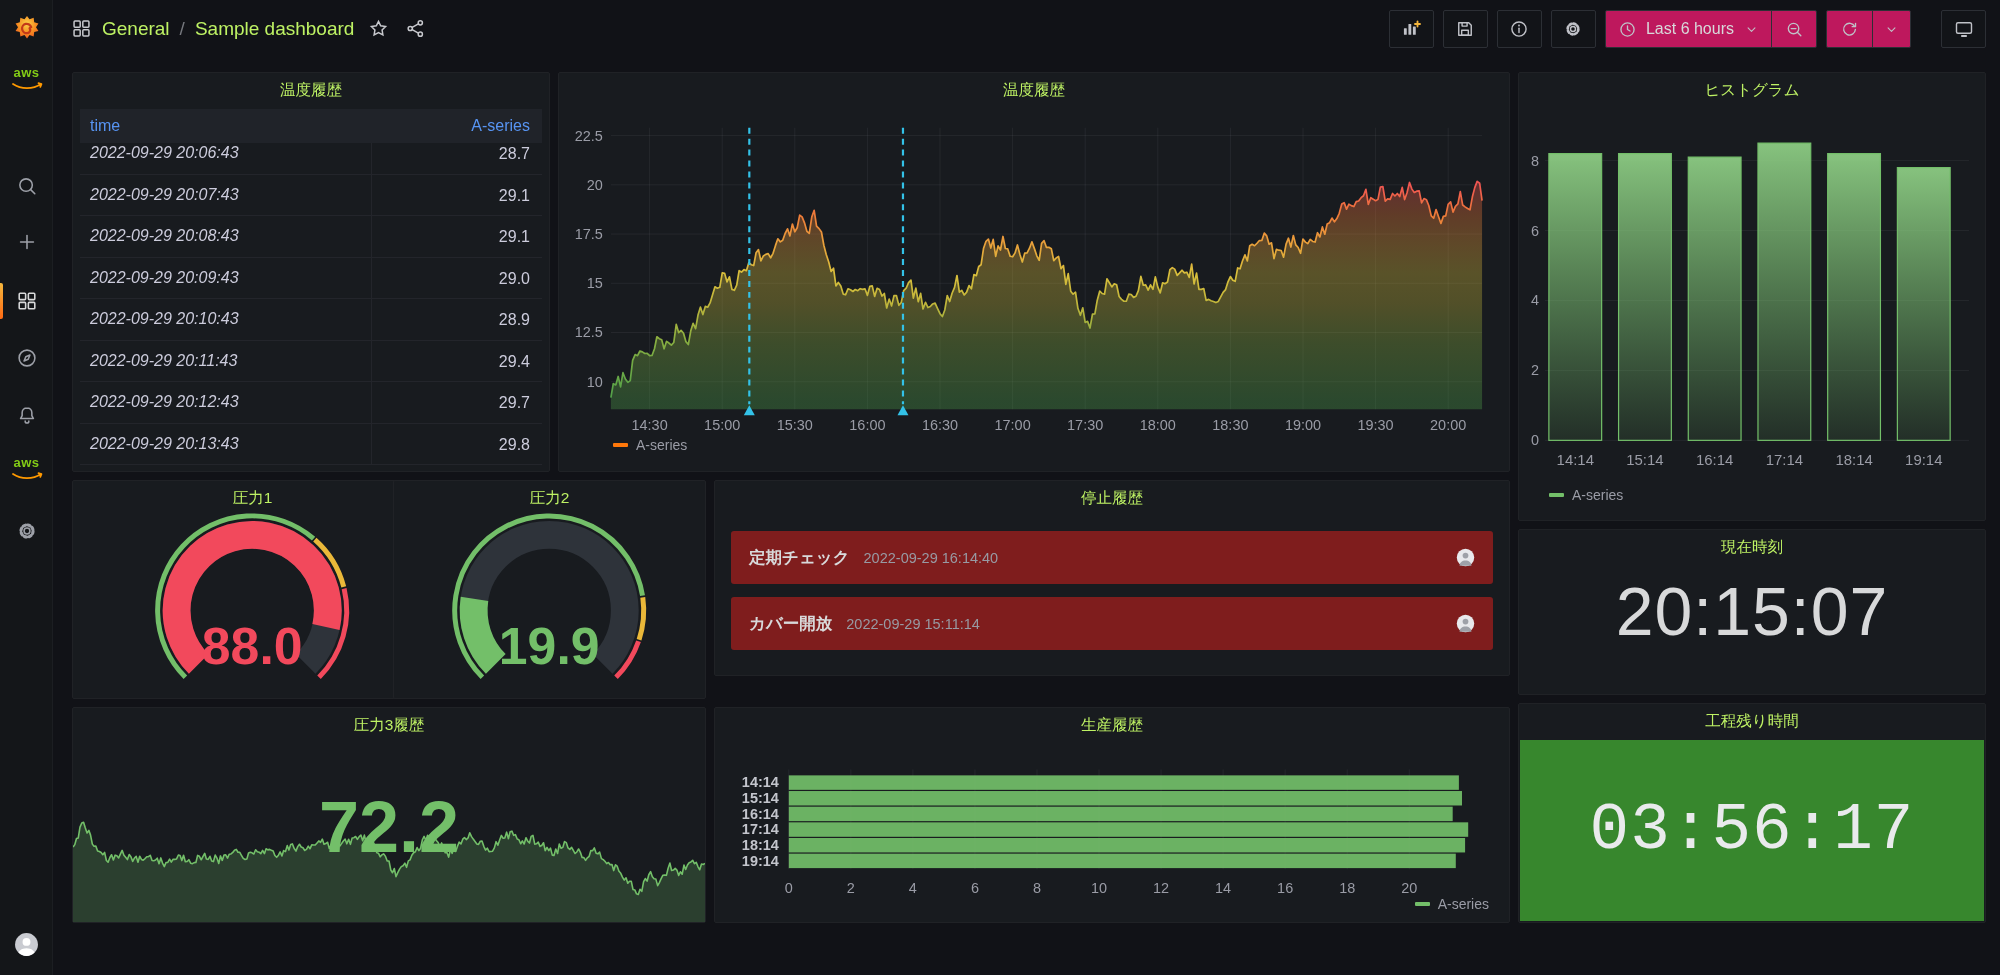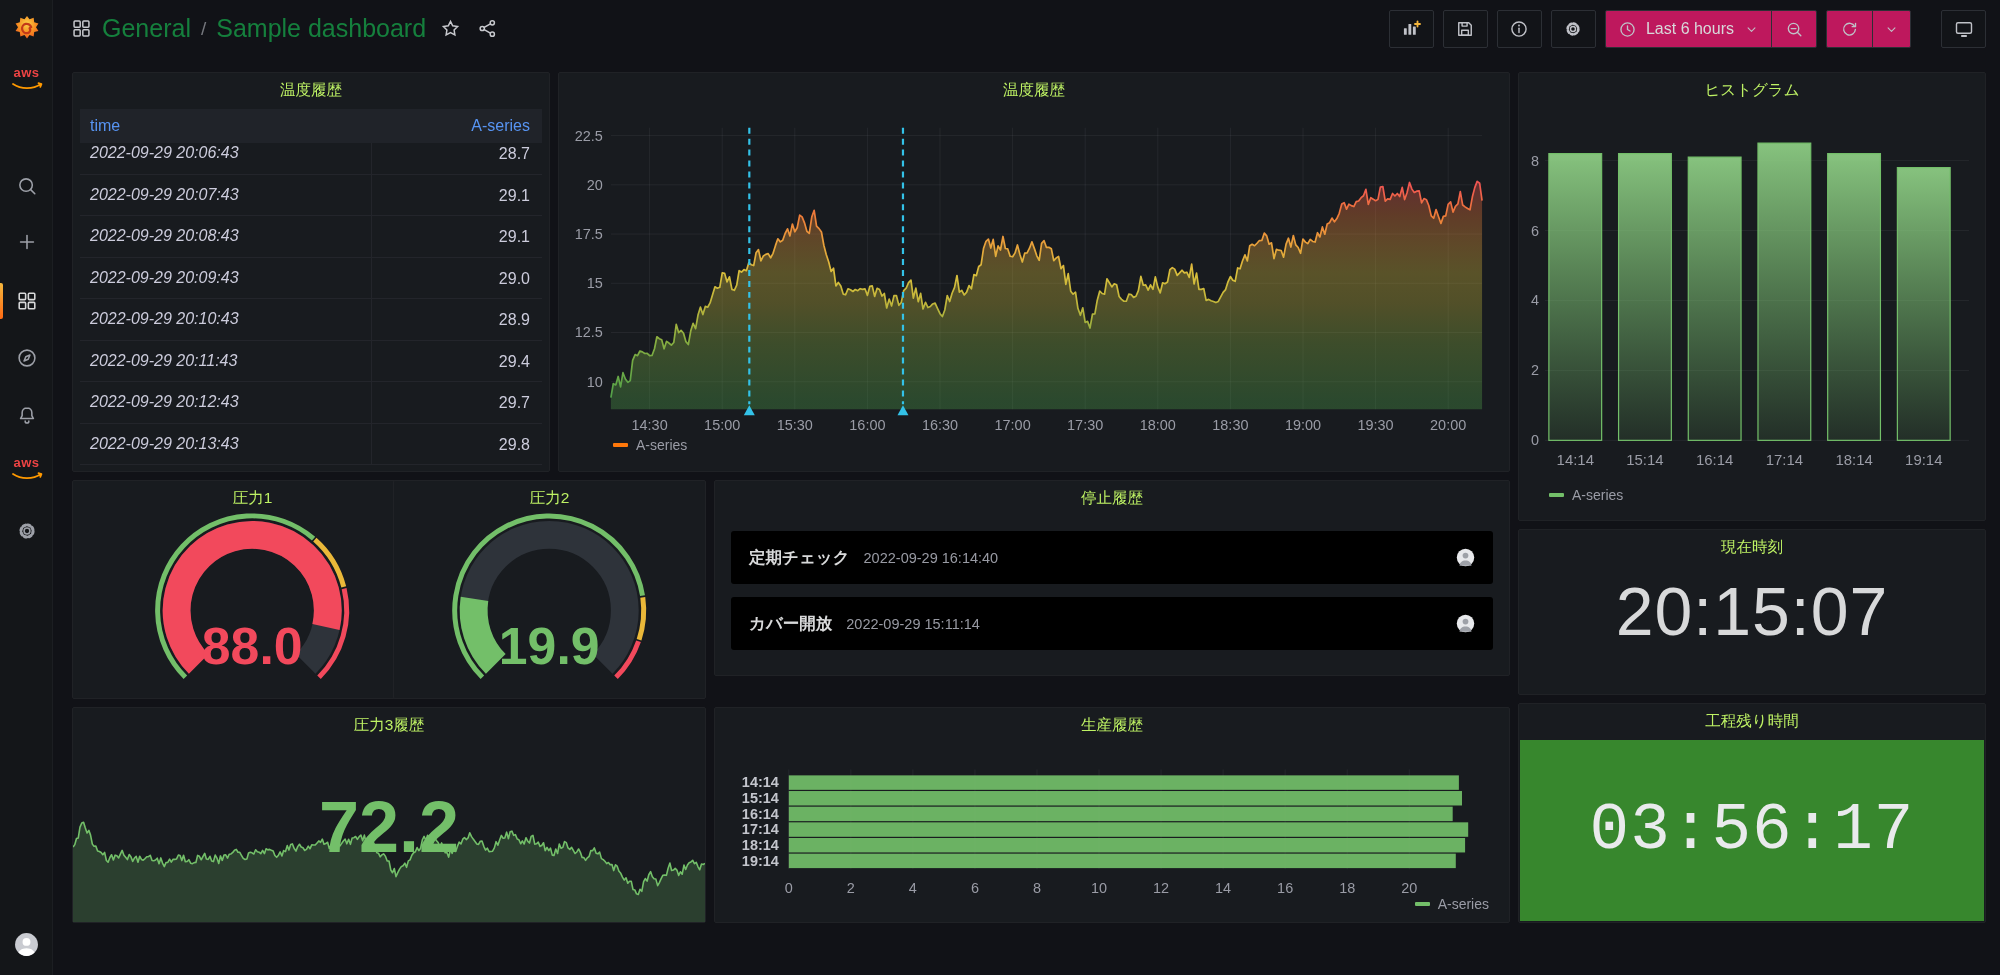--- a/index.html
+++ b/index.html
@@ -5,27 +5,27 @@
   * { margin:0; padding:0; box-sizing:border-box; }
   html,body { background:#0b0c0e; }
   body { font-family:"Liberation Sans", sans-serif; }
   #app { position:relative; width:2000px; height:975px; background:#111217; overflow:hidden; }
 
   
   #sidebar { position:absolute; left:0; top:0; width:53px; height:975px; background:#141619; border-right:1px solid #1c1e22; }
   .side-item { position:absolute; left:0; width:53px; height:50px; display:flex; align-items:center; justify-content:center; cursor:pointer; }
   .side-item svg { width:22px; height:22px; stroke:#9da0a8; fill:none; stroke-width:1.7; stroke-linecap:round; stroke-linejoin:round; }
   .active-bar { position:absolute; left:0; top:7px; width:3px; height:36px; background:linear-gradient(#f5b73d,#ff6a13); border-radius:0 2px 2px 0; }
-  .aws-word { font-size:13px; font-weight:bold; color:#ef4444; letter-spacing:0.5px; line-height:10px; text-align:center; }
+  .aws-word { font-size:13px; font-weight:bold; color:#84cc16; letter-spacing:0.5px; line-height:10px; text-align:center; }
 
   
   #topbar { position:absolute; left:53px; top:0; right:0; height:57px; background:#111217; display:flex; align-items:center; }
   .crumb { display:flex; align-items:center; gap:10px; margin-left:18px; }
   .crumb svg { width:21px; height:21px; stroke:#c8c9ce; fill:none; stroke-width:1.7; stroke-linecap:round; }
-  .crumb-text { font-size:25px; color:#15803d; }
+  .crumb-text { font-size:19px; color:#bef264; }
   .crumb-sep { font-size:19px; color:#75777d; }
   .toolbar { position:absolute; right:14px; top:10px; display:flex; align-items:center; gap:9px; }
   .tb-btn { display:flex; align-items:center; justify-content:center; height:38px; min-width:45px; background:#121418; border:1px solid #2c2f35; border-radius:2px; cursor:pointer; }
   .tb-btn svg { width:20px; height:20px; stroke:#c0c2c8; fill:none; stroke-width:1.7; stroke-linecap:round; stroke-linejoin:round; }
   .tb-group { display:flex; align-items:stretch; background:#be185d; border:1px solid #2c2f35; border-radius:2px; }
   .tb-seg { display:flex; align-items:center; justify-content:center; min-width:45px; height:36px; cursor:pointer; }
   .tb-seg + .tb-seg { border-left:1px solid #2c2f35; }
   .tb-seg svg { width:19px; height:19px; stroke:#c0c2c8; fill:none; stroke-width:1.7; stroke-linecap:round; stroke-linejoin:round; }
   .tp-label { font-size:16px; font-weight:500; color:#d8d9da; margin:0 10px 0 9px; }
   .tb-gap { width:12px; }
@@ -44,21 +44,21 @@
   .tbl-row .c2 { width:37%; padding-right:12px; text-align:right; border-left:1px solid #23252b; line-height:41.5px; height:100%; }
 
   .chart-svg { position:absolute; inset:0; width:100%; height:100%; }
   .legend { position:absolute; display:flex; align-items:center; gap:8px; font-size:14px; color:#9a9ca6; cursor:pointer; }
   .legend .swatch { width:15px; height:4px; border-radius:1px; }
 
   
   .gauge-wrap { position:absolute; left:0; right:0; top:26px; bottom:2px; display:flex; align-items:center; justify-content:center; }
 
   
-  .stop-row { margin:0 16px 13px 16px; height:53px; background:#000000; border-radius:3px; display:flex; align-items:center; padding:0 18px; cursor:pointer; }
+  .stop-row { margin:0 16px 13px 16px; height:53px; background:#7f1d1d; border-radius:3px; display:flex; align-items:center; padding:0 18px; cursor:pointer; }
   .stop-name { font-size:16.5px; font-weight:bold; color:#d8d9da; }
   .stop-time { font-size:14.5px; color:#989aa3; margin-left:14px; }
   .stop-avatar { margin-left:auto; width:19px; height:19px; }
 
   
   .big-time { position:absolute; left:0; right:0; top:42px; text-align:center; font-size:68px; color:#d8d9da; letter-spacing:1px; }
   .count-body { position:absolute; left:1px; right:1px; top:36px; bottom:1px; background:#37872d; display:flex; align-items:center; justify-content:center;font-family:Liberation Mono, monospace; }
   .count-time { font-size:66px; color:#e9eaec; letter-spacing:1px; }
   .stat-value { position:absolute; left:0; right:0; top:78px; text-align:center; font-size:72px; font-weight:bold; color:#73bf69; z-index:3; }
 </style>

